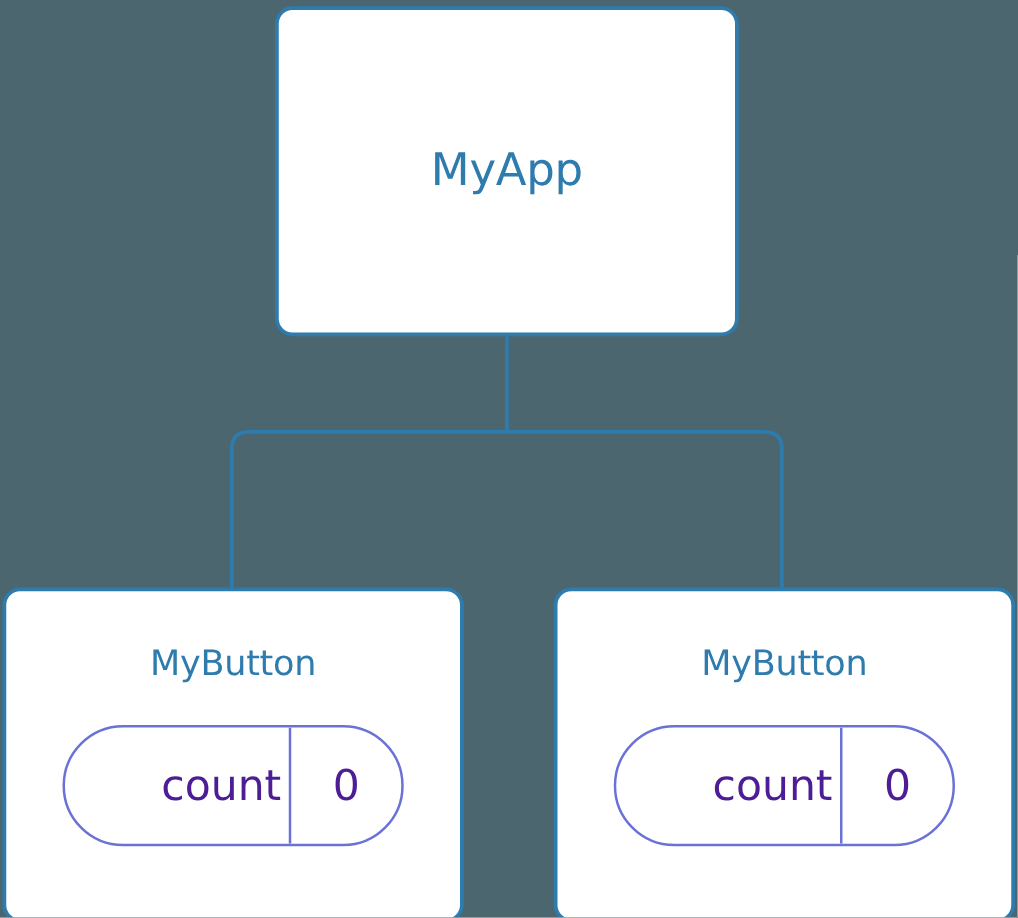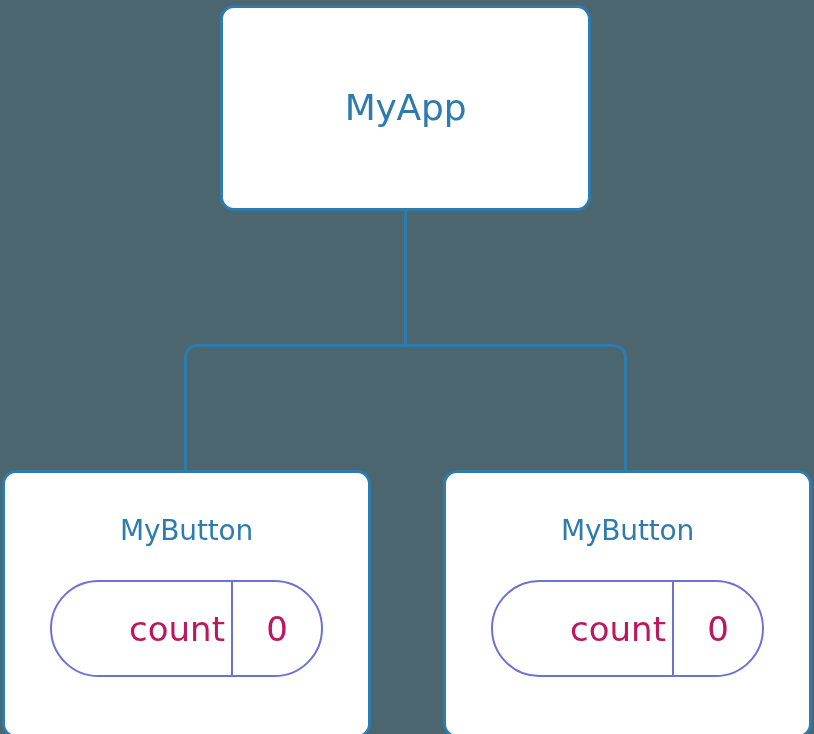--- a/index.html
+++ b/index.html
@@ -42,21 +42,21 @@
     border-radius: 14px;
     display: flex;
     flex-direction: column;
     align-items: center;
   }
 
   .node-root {
     left: 220px;
     top: 5px;
     width: 371px;
-    height: 206px;
+    height: 264px;
     justify-content: center;
   }
 
   .node-child {
     width: 369px;
     height: 268px;
     top: 470px;
     justify-content: flex-start;
     padding-top: 44px;
   }
@@ -88,21 +88,21 @@
     align-items: stretch;
     background: #ffffff;
     overflow: hidden;
   }
 
   .prop-key,
   .prop-val {
     display: flex;
     align-items: center;
     justify-content: center;
-    color: #be185d;
+    color: #4c1d95;
     font-size: 34px;
     line-height: 1;
     white-space: nowrap;
   }
 
   .prop-key {
     width: 173px;
     padding-right: 6px;
     justify-content: flex-end;
   }

